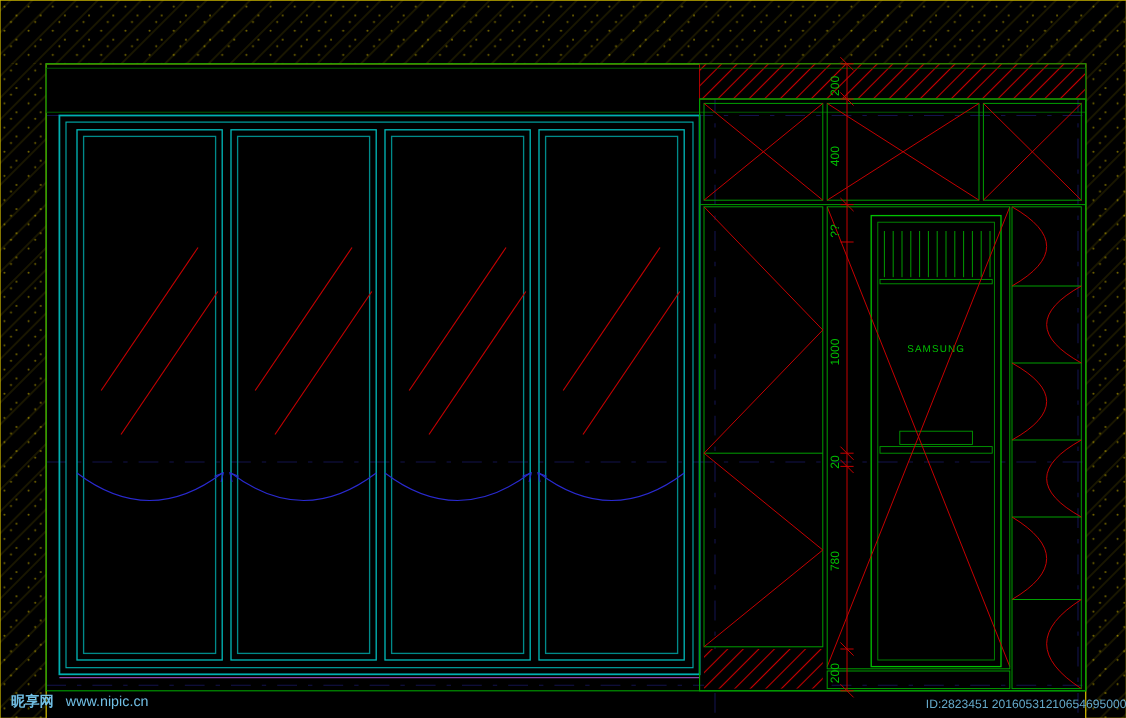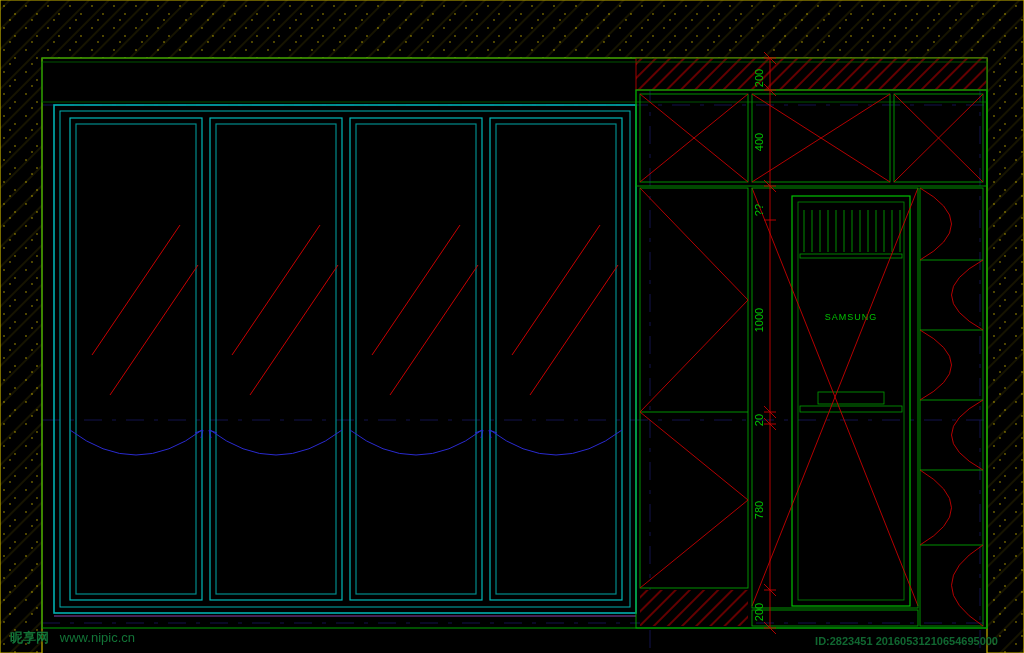--- a/index.html
+++ b/index.html
@@ -9,29 +9,29 @@
     height: 653px;
     background: #000;
     font-family: sans-serif;
     overflow: hidden;
     position: relative;
   }
   svg { display: block; }
   .wm {
     position: absolute;
     bottom: 6px;
-    color: #15803d;
+    color: #7dd3fc;
     font-size: 13px;
     font-family: "Microsoft YaHei", sans-serif;
     opacity: 0.9;
     text-shadow: 0 0 2px #000;
     pointer-events: none;
   }
   .wm.left  { left: 10px; }
-  .wm.right { right: 26px; font-size: 11px; opacity: 0.8; font-weight: bold;}
+  .wm.right { right: 0; font-size: 11px; opacity: 0.8;}
 </style>
 </head>
 <body>
 
 <svg width="1024" height="653" viewBox="0 0 1024 653">
 
   <defs>
 
     <pattern id="hatchWall" patternUnits="userSpaceOnUse" width="14" height="14" patternTransform="rotate(45)">
       <rect width="14" height="14" fill="#000"></rect>

